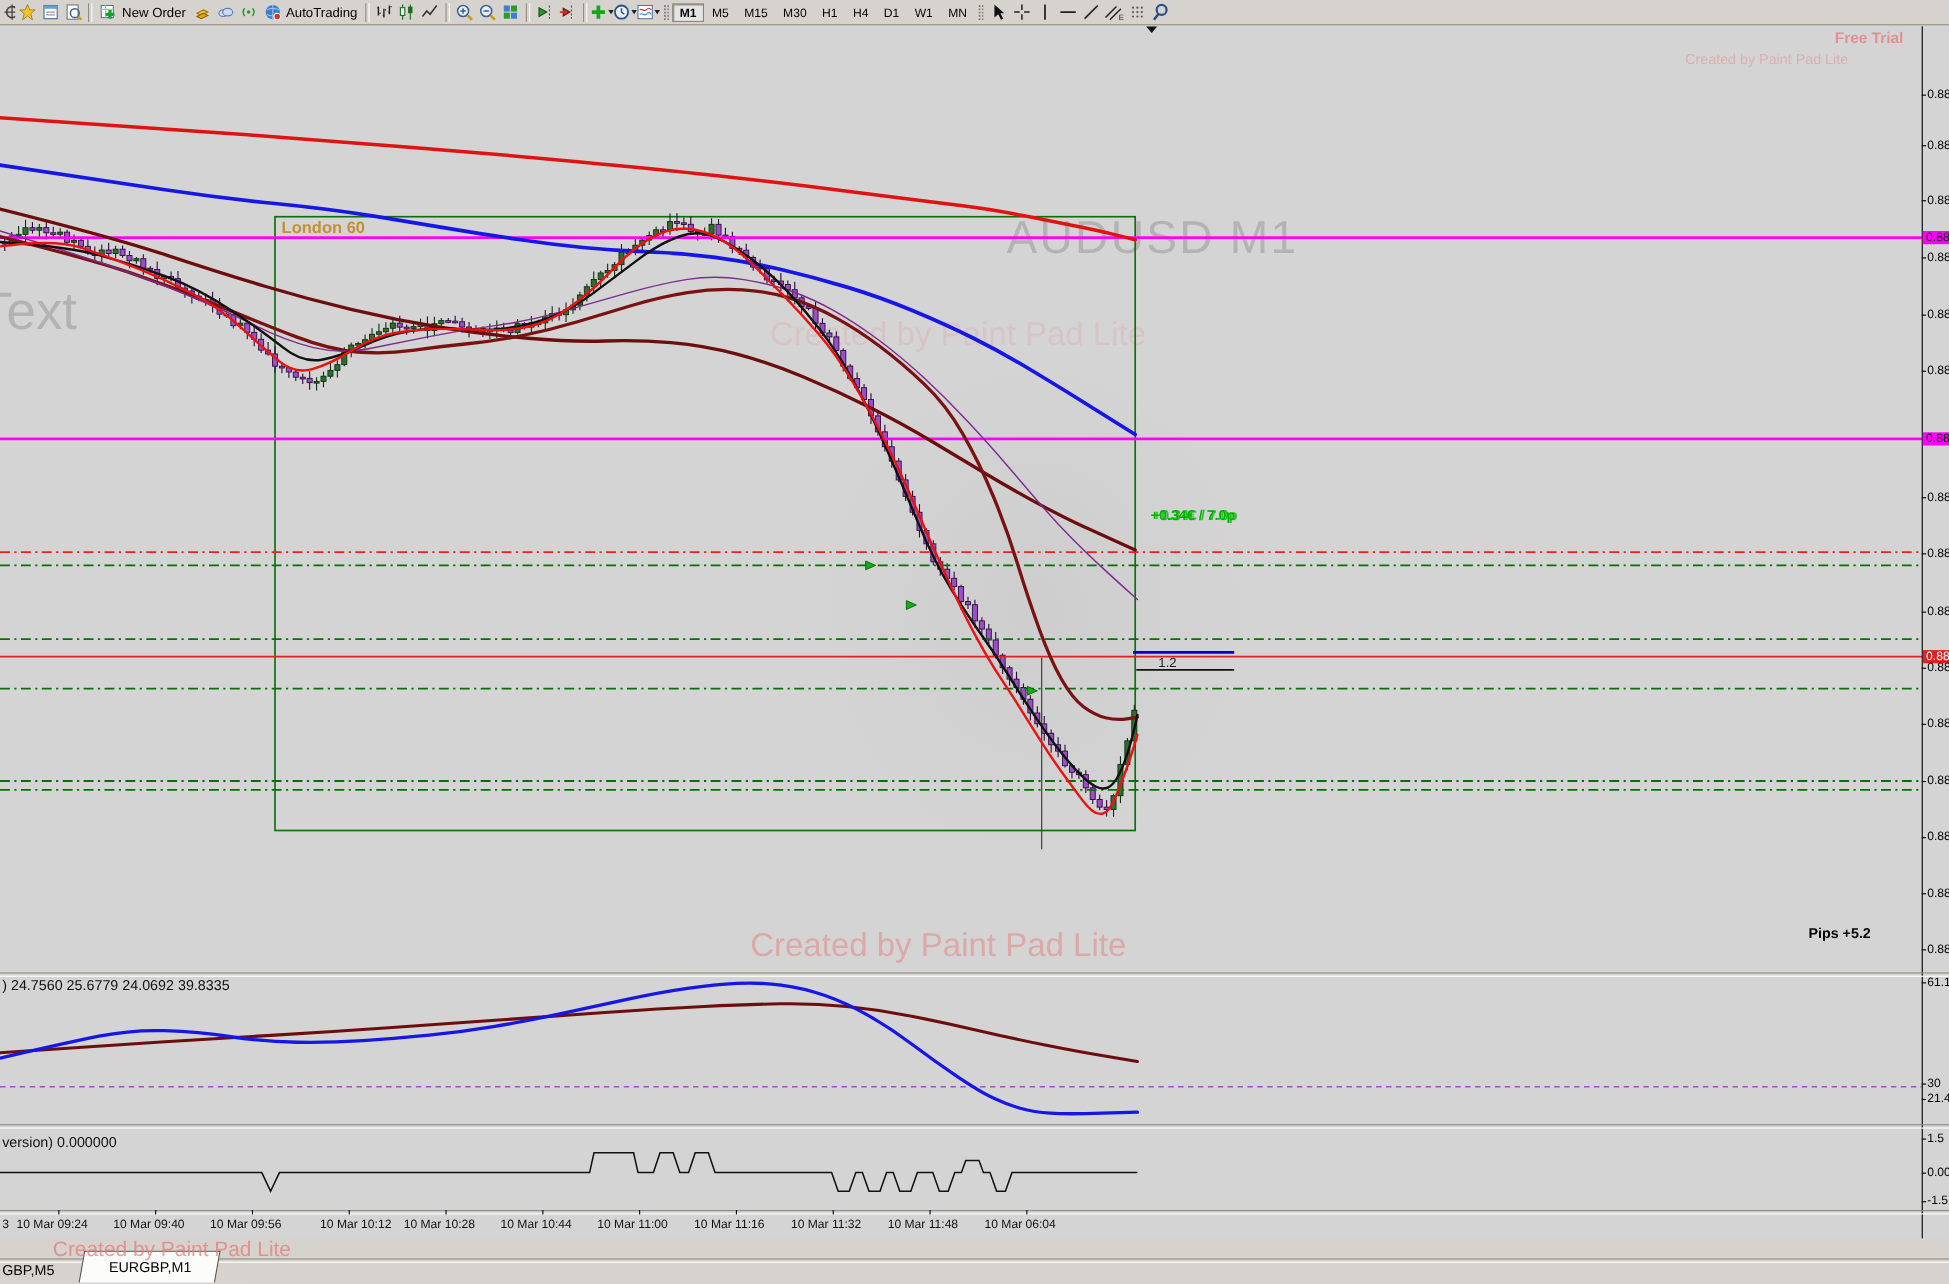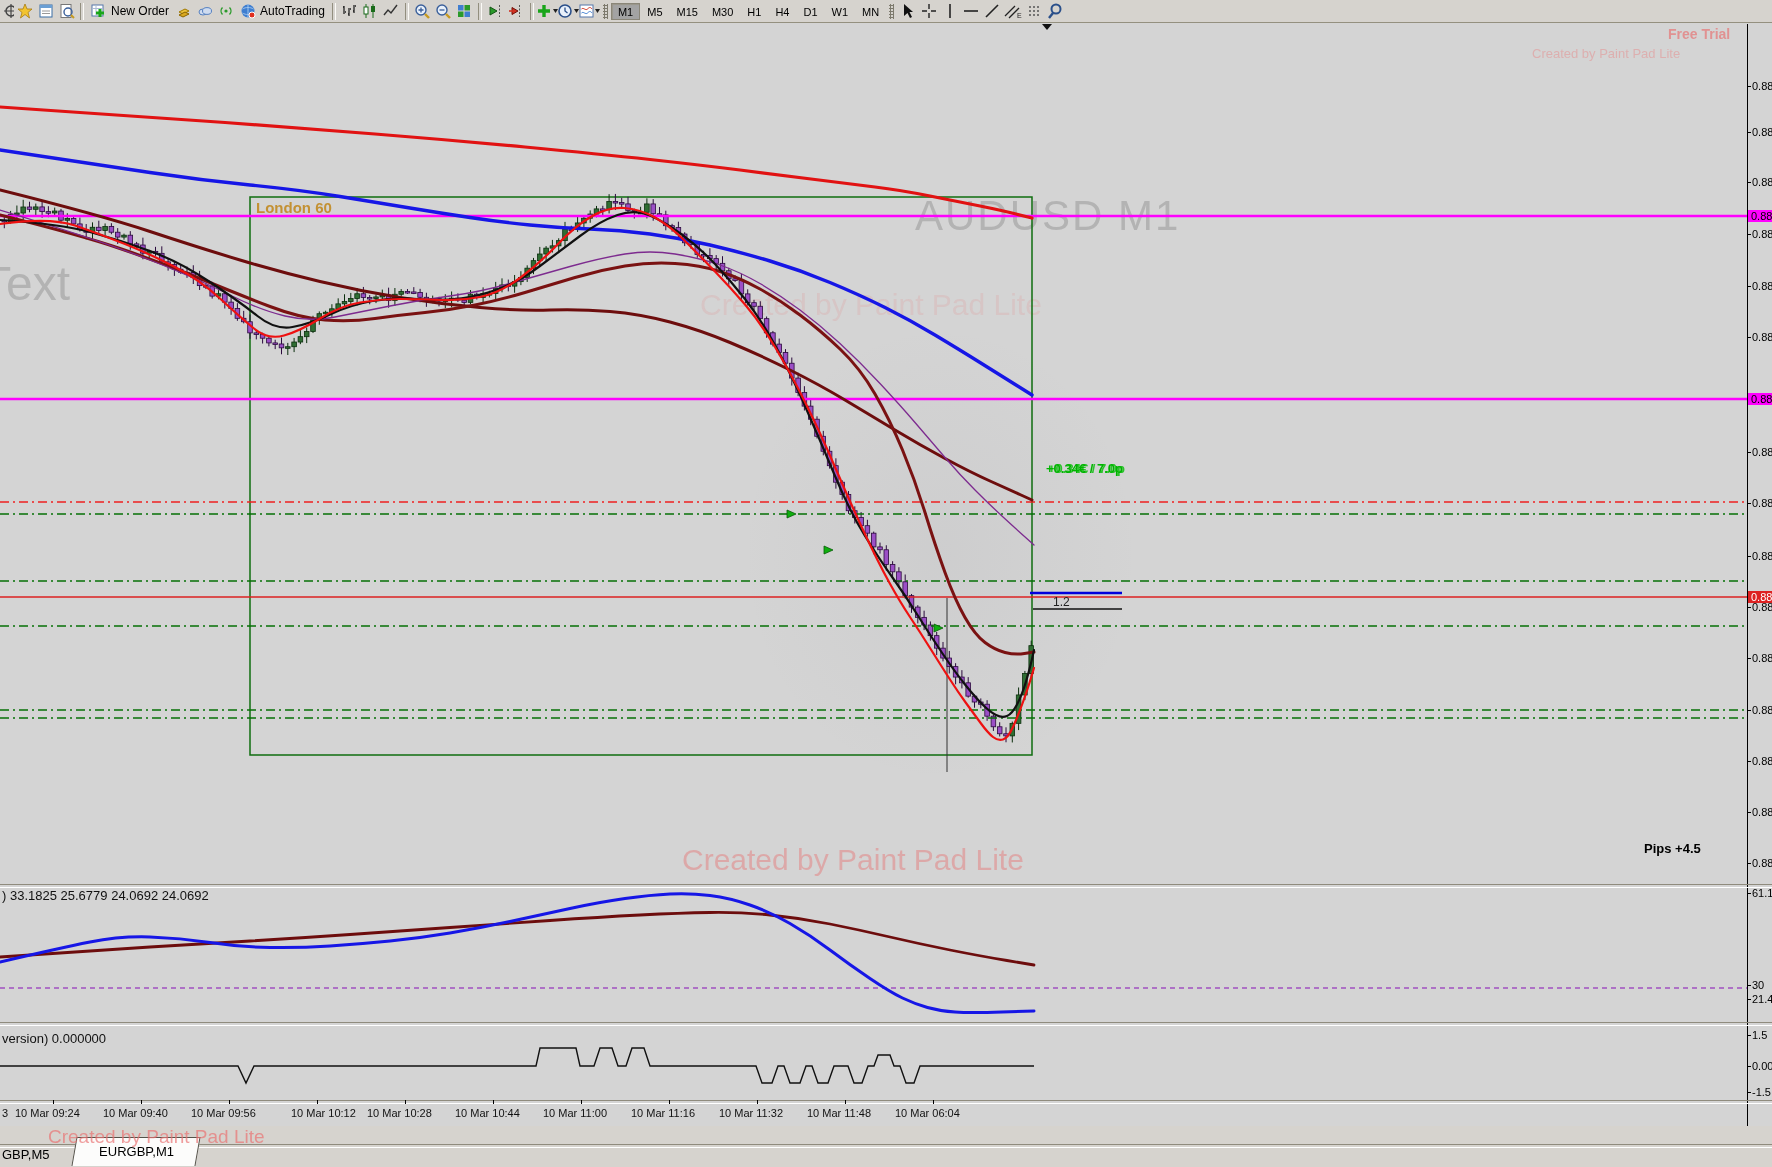--- a/index.html
+++ b/index.html
@@ -10,21 +10,21 @@
   .tb-ico{width:21px;height:20px;display:flex;align-items:center;justify-content:center;flex:0 0 auto;}
   .tb-ico.half{width:13px;overflow:hidden;justify-content:flex-end;}
   .tb-sep{width:2px;height:17px;border-left:1px solid #928e7e;border-right:1px solid #fbfaf7;margin:0 3px;flex:0 0 auto;}
   .tb-handle{width:5px;height:15px;margin:0 3px;flex:0 0 auto;
     background-image:radial-gradient(#7d7a6d 1px,transparent 1.2px);background-size:3px 3px;}
   .tb-btn{display:flex;align-items:center;gap:4px;height:32px;padding:0 4px;font-size:12px;color:#000;
     background:transparent;border:0;font-family:"Liberation Sans",sans-serif;flex:0 0 auto;}
   #timeframes{display:flex;align-items:center;flex:0 0 auto;}
   .tf{font-size:11px;padding:2px 6px;height:17px;line-height:13px;color:#000;border:1px solid transparent;
     background:transparent;font-family:"Liberation Sans",sans-serif;flex:0 0 auto;}
-  .tf.active{background:#a3a3a3;border:1px solid #8a8678;box-shadow:inset 1px 1px 1px #9a968a;}
+  .tf.active{background:#e5e5e5;border:1px solid #8a8678;box-shadow:inset 1px 1px 1px #9a968a;font-weight:bold;}
   .chart-caret{position:absolute;left:1042px;top:24px;width:0;height:0;z-index:6;
     border-left:5px solid transparent;border-right:5px solid transparent;border-top:6px solid #111;}
   
   #svg-layer{position:absolute;left:0;top:0;z-index:2;pointer-events:none;}
   .vaxis{position:absolute;left:1747px;top:24px;width:1px;height:1102px;background:#000;z-index:3;}
   .hdiv{position:absolute;left:0;width:1772px;height:2px;border-top:1px solid #8f8b7d;border-bottom:1px solid #ffffff;z-index:3;}
   .ptick{position:absolute;left:1752px;font-size:11px;color:#000;transform:translateY(-50%);z-index:4;white-space:nowrap;}
   .ptick.mag{left:1748px;background:#ff00ff;color:#000;padding:0 3px;}
   .ptick.red{left:1748px;background:#dd2222;color:#fff;padding:0 3px;}
   .tickmark{position:absolute;left:1747px;width:4px;height:1px;background:#000;z-index:4;}
@@ -273,21 +273,21 @@
 <div class="wm wm-symbol">AUDUSD M1</div>
 <div class="wm wm-text">Text</div>
 <div class="wm wm-free">Free Trial</div>
 <div class="wm wm-credit-top">Created by Paint Pad Lite</div>
 <div class="wm wm-credit-mid">Created by Paint Pad Lite</div>
 <div class="wm wm-credit-center">Created by Paint Pad Lite</div>
 <div class="wm wm-credit-bottom">Created by Paint Pad Lite</div>
 
 <div class="lbl-london">London 60</div>
 <div class="lbl-profit">+0.34€ / 7.0p</div>
-<div class="lbl-pips">Pips +4.5</div>
+<div class="lbl-pips">Pips +5.2</div>
 <div class="lbl-trade">1.2</div>
 
 <svg id="svg-layer" width="1772" height="1167">
     <rect x="250" y="197" width="782" height="558" fill="none" stroke="#0f6d0f" stroke-width="1.5"></rect>
     <line x1="947" y1="598" x2="947" y2="772" stroke="#333333" stroke-width="1"></line>
     <line x1="4.3" y1="215.88661172892898" x2="4.3" y2="228.2454326171428" stroke="#2b0a3d" stroke-width="1"></line>
     <rect x="2" y="220.2918442580849" width="4.6" height="1.6" fill="#9b4fc6" stroke="#2b0a3d" stroke-width="0.8"></rect>
     <line x1="10.600000000000001" y1="210.92972622673716" x2="10.600000000000001" y2="223.78037139307708" stroke="#0b2e0d" stroke-width="1"></line>
     <rect x="8.3" y="214.51455738955866" width="4.6" height="7.323268752528918" fill="#2f6e33" stroke="#0b2e0d" stroke-width="0.8"></rect>
     <line x1="16.900000000000002" y1="205.52847397190965" x2="16.900000000000002" y2="220.96469230020176" stroke="#0b2e0d" stroke-width="1"></line>
@@ -677,21 +677,21 @@
     <div class="ptick" style="top: 761px;">0.88</div>
     <div class="tickmark" style="top: 812px;"></div>
     <div class="ptick" style="top: 812px;">0.88</div>
     <div class="tickmark" style="top: 863px;"></div>
     <div class="ptick" style="top: 863px;">0.88</div>
   </div>
 <div class="hdiv" style="top:884px"></div>
 <div class="hdiv" style="top:1022px"></div>
 <div class="hdiv" style="top:1100px"></div>
 
-<div class="ind-label" id="ind1-label" style="top: 888px;">) 33.1825 25.6779 24.0692 24.0692</div>
+<div class="ind-label" id="ind1-label" style="top: 888px;">) 24.7560 25.6779 24.0692 39.8335</div>
 <div class="ind-label" id="ind2-label" style="top: 1031px;">version) 0.000000</div>
 <div id="ind-axis-labels">
     <div class="alabel" style="top: 893px;">61.1</div>
     <div class="tickmark" style="top: 893px;"></div>
     <div class="alabel" style="top: 985px;">30</div>
     <div class="tickmark" style="top: 985px;"></div>
     <div class="alabel" style="top: 999px;">21.4</div>
     <div class="tickmark" style="top: 999px;"></div>
     <div class="alabel" style="top: 1035px;">1.5</div>
     <div class="tickmark" style="top: 1035px;"></div>

